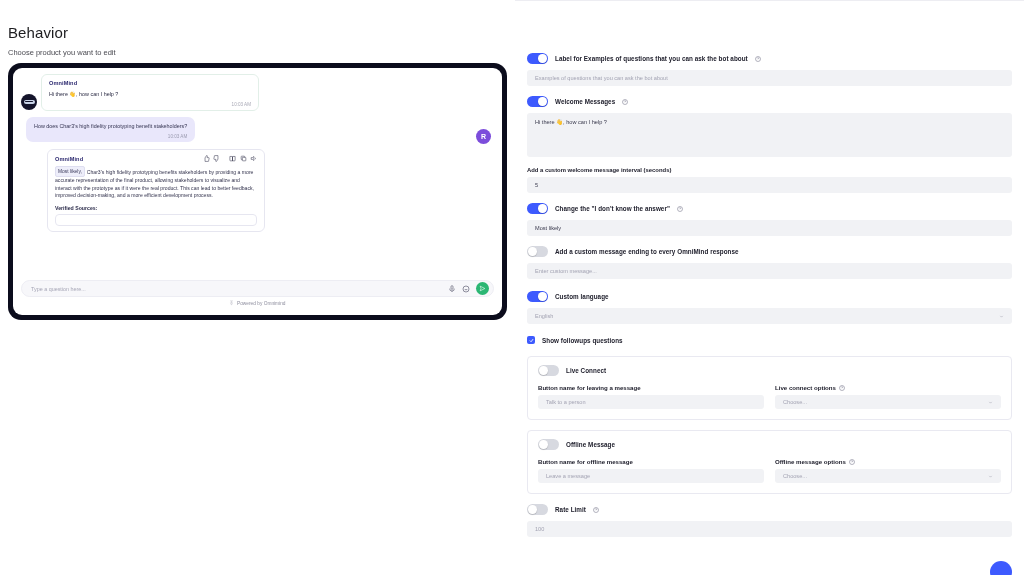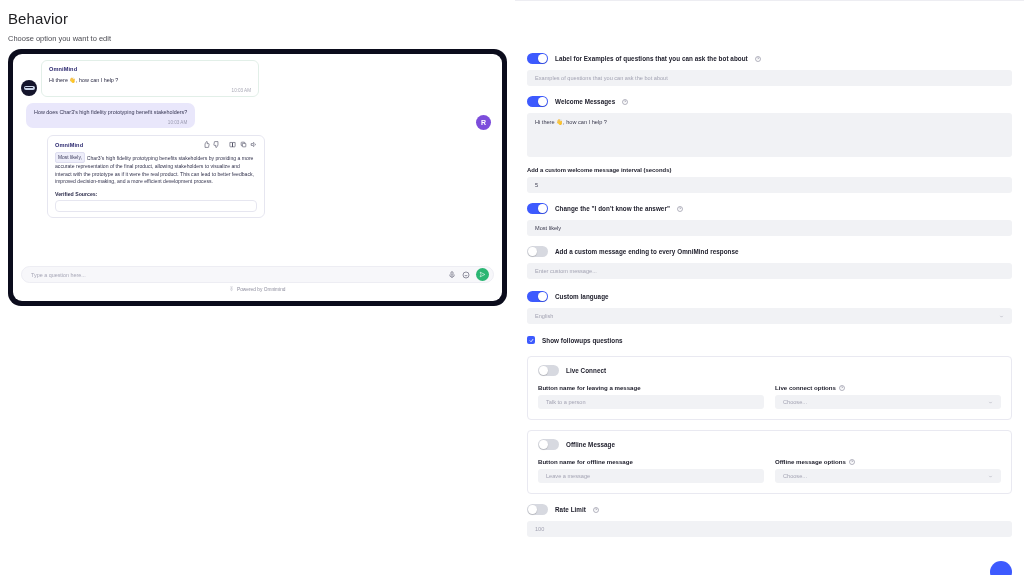--- a/index.html
+++ b/index.html
@@ -5,21 +5,21 @@
   * { box-sizing: border-box; margin: 0; padding: 0; }
   html, body {
     width: 1024px; height: 575px;
     background: #ffffff;
     font-family: "Liberation Sans", sans-serif;
     overflow: hidden;
   }
   .page { position: relative; width: 1024px; height: 575px; background:#fff; display:flex; }
 
   
-  .left-col { width: 515px; flex:none; position:relative; padding: 0; }
+  .left-col { width: 515px; flex:none; position:relative; padding: 0; margin-top: 14px; }
   .page-title {
     font-size: 15px; font-weight: 400; color:#1d1d20;
     padding: 10px 0 0 8px; letter-spacing: .1px;
   }
   .page-subtitle {
     font-size: 7.5px; color:#4b4b52; padding: 7px 0 0 8px;
   }
 
   
   .chat-frame {
@@ -173,21 +173,21 @@
   }
   .divider-top{position:absolute;left:0;top:0;width:100%;height:1px;background:#ededf2;}
 </style>
 </head>
 <body>
 
 <div class="page">
 
   <div class="left-col">
     <div class="page-title">Behavior</div>
-    <div class="page-subtitle">Choose option you want to edit</div>
+    <div class="page-subtitle">Choose product you want to edit</div>
 
     <div class="chat-frame">
       <div class="chat-inner">
 
         <div class="chat-scroll">
 
           <div class="msg-row">
             <div class="bot-avatar"></div>
             <div class="bubble-bot">
               <div class="bubble-name">OmniMind</div>

